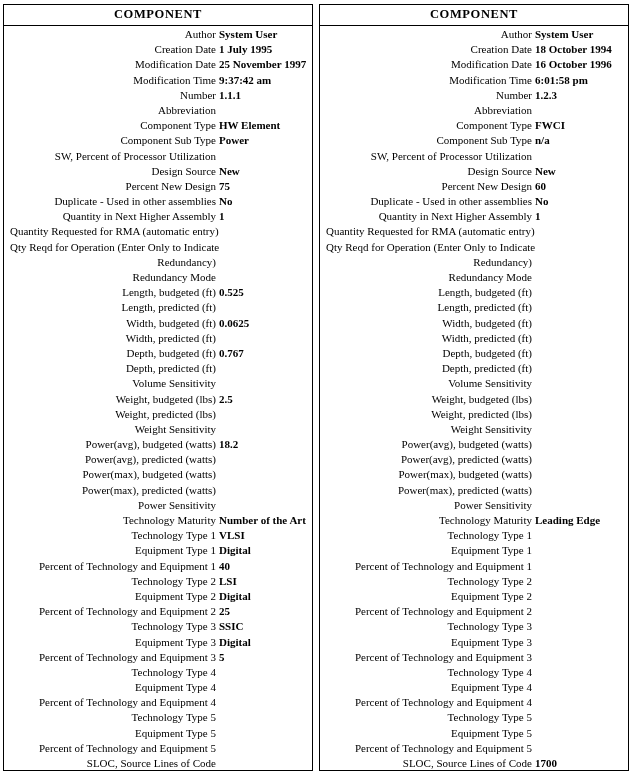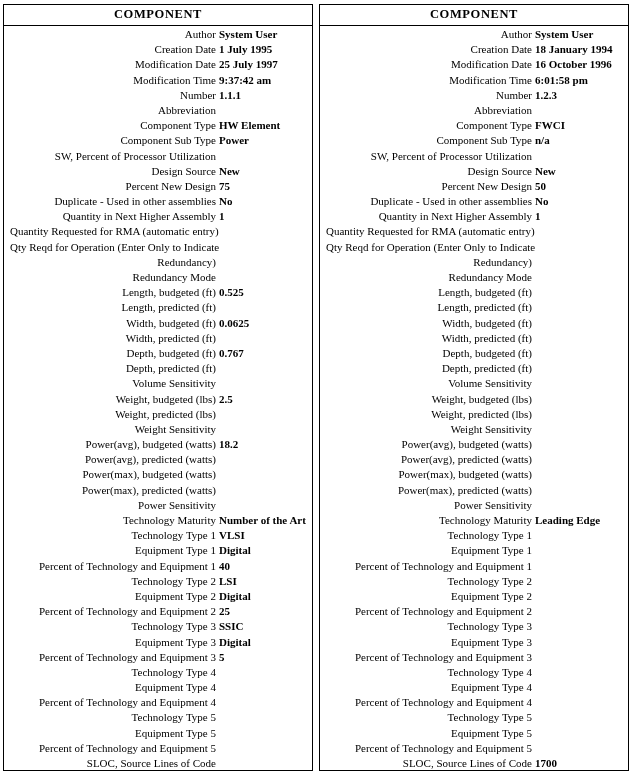--- a/index.html
+++ b/index.html
@@ -90,21 +90,21 @@
       <div class="row">
           <div class="lbl">Author</div>
           <div class="val">System User</div>
         </div>
       <div class="row">
           <div class="lbl">Creation Date</div>
           <div class="val">1 July 1995</div>
         </div>
       <div class="row">
           <div class="lbl">Modification Date</div>
-          <div class="val">25 July 1997</div>
+          <div class="val">25 November 1997</div>
         </div>
       <div class="row">
           <div class="lbl">Modification Time</div>
           <div class="val">9:37:42 am</div>
         </div>
       <div class="row">
           <div class="lbl">Number</div>
           <div class="val">1.1.1</div>
         </div>
       <div class="row">
@@ -290,21 +290,21 @@
 
   <div class="panel">
     <div class="panel-header">COMPONENT</div>
     <div class="panel-body">
       <div class="row">
           <div class="lbl">Author</div>
           <div class="val">System User</div>
         </div>
       <div class="row">
           <div class="lbl">Creation Date</div>
-          <div class="val">18 January 1994</div>
+          <div class="val">18 October 1994</div>
         </div>
       <div class="row">
           <div class="lbl">Modification Date</div>
           <div class="val">16 October 1996</div>
         </div>
       <div class="row">
           <div class="lbl">Modification Time</div>
           <div class="val">6:01:58 pm</div>
         </div>
       <div class="row">
@@ -326,21 +326,21 @@
       <div class="row">
           <div class="lbl">SW, Percent of Processor Utilization</div>
           <div class="val"></div>
         </div>
       <div class="row">
           <div class="lbl">Design Source</div>
           <div class="val">New</div>
         </div>
       <div class="row">
           <div class="lbl">Percent New Design</div>
-          <div class="val">50</div>
+          <div class="val">60</div>
         </div>
       <div class="row">
           <div class="lbl">Duplicate - Used in other assemblies</div>
           <div class="val">No</div>
         </div>
       <div class="row">
           <div class="lbl">Quantity in Next Higher Assembly</div>
           <div class="val">1</div>
         </div>
       <div class="row">

